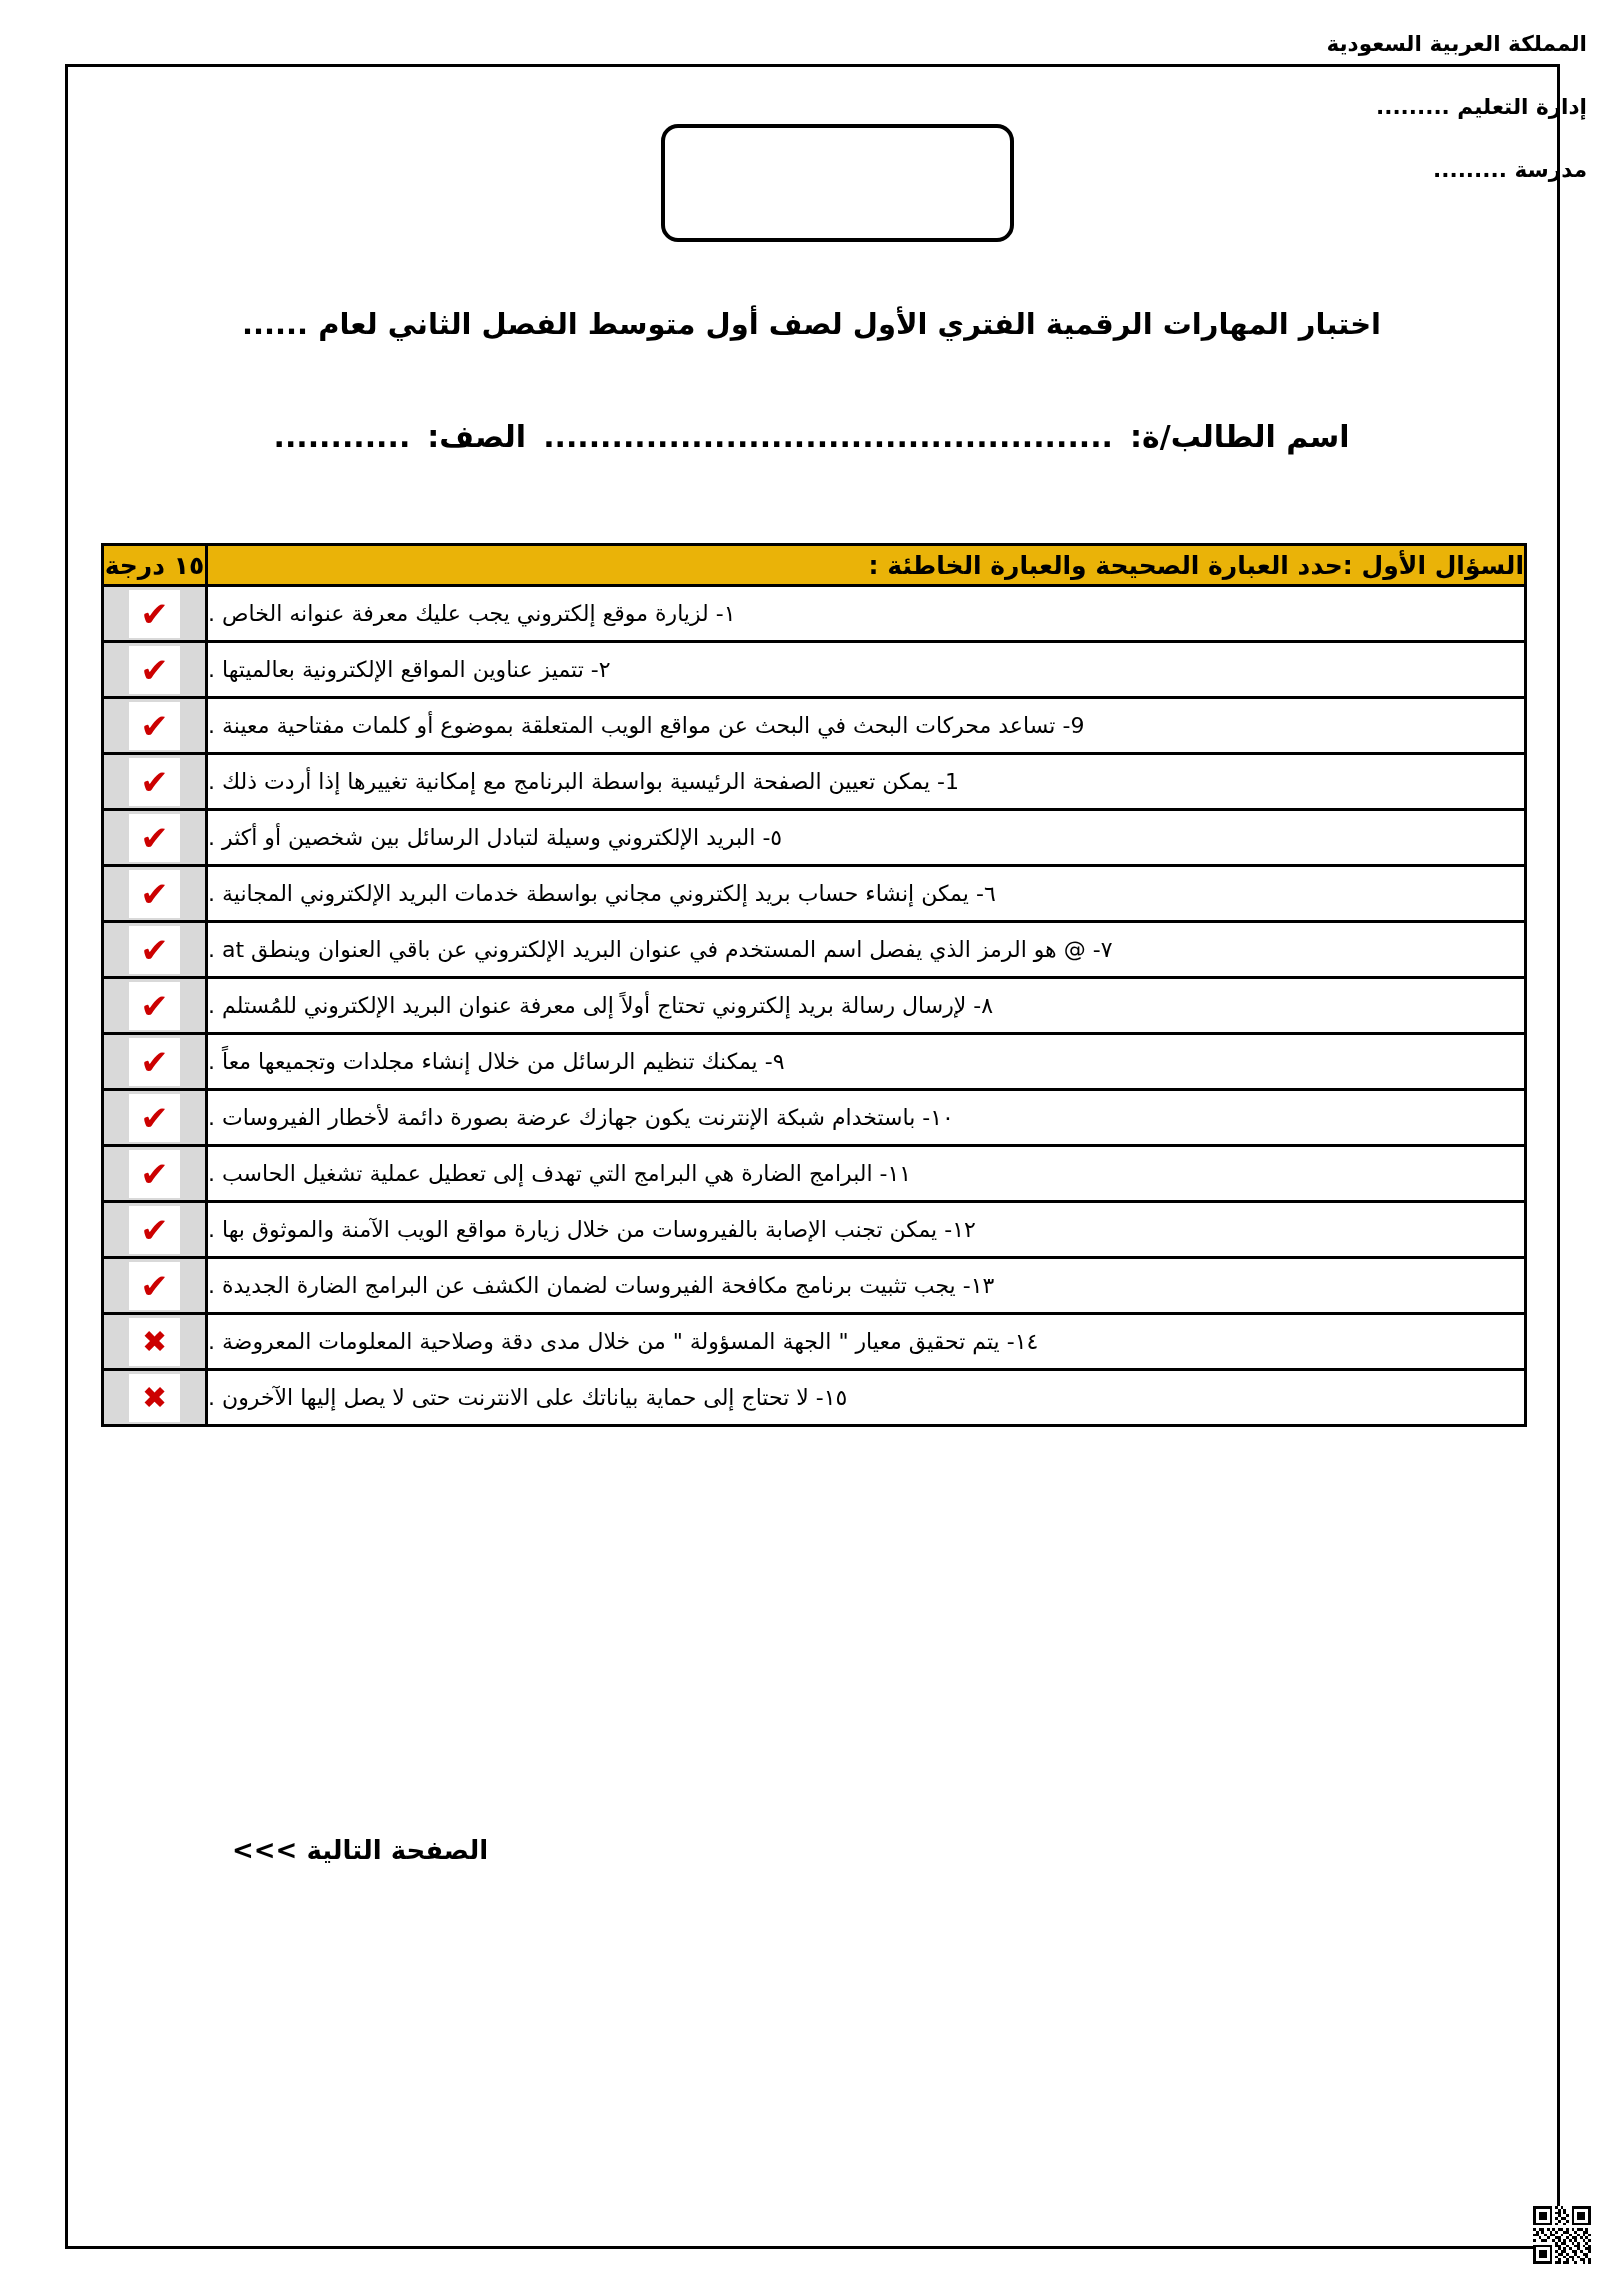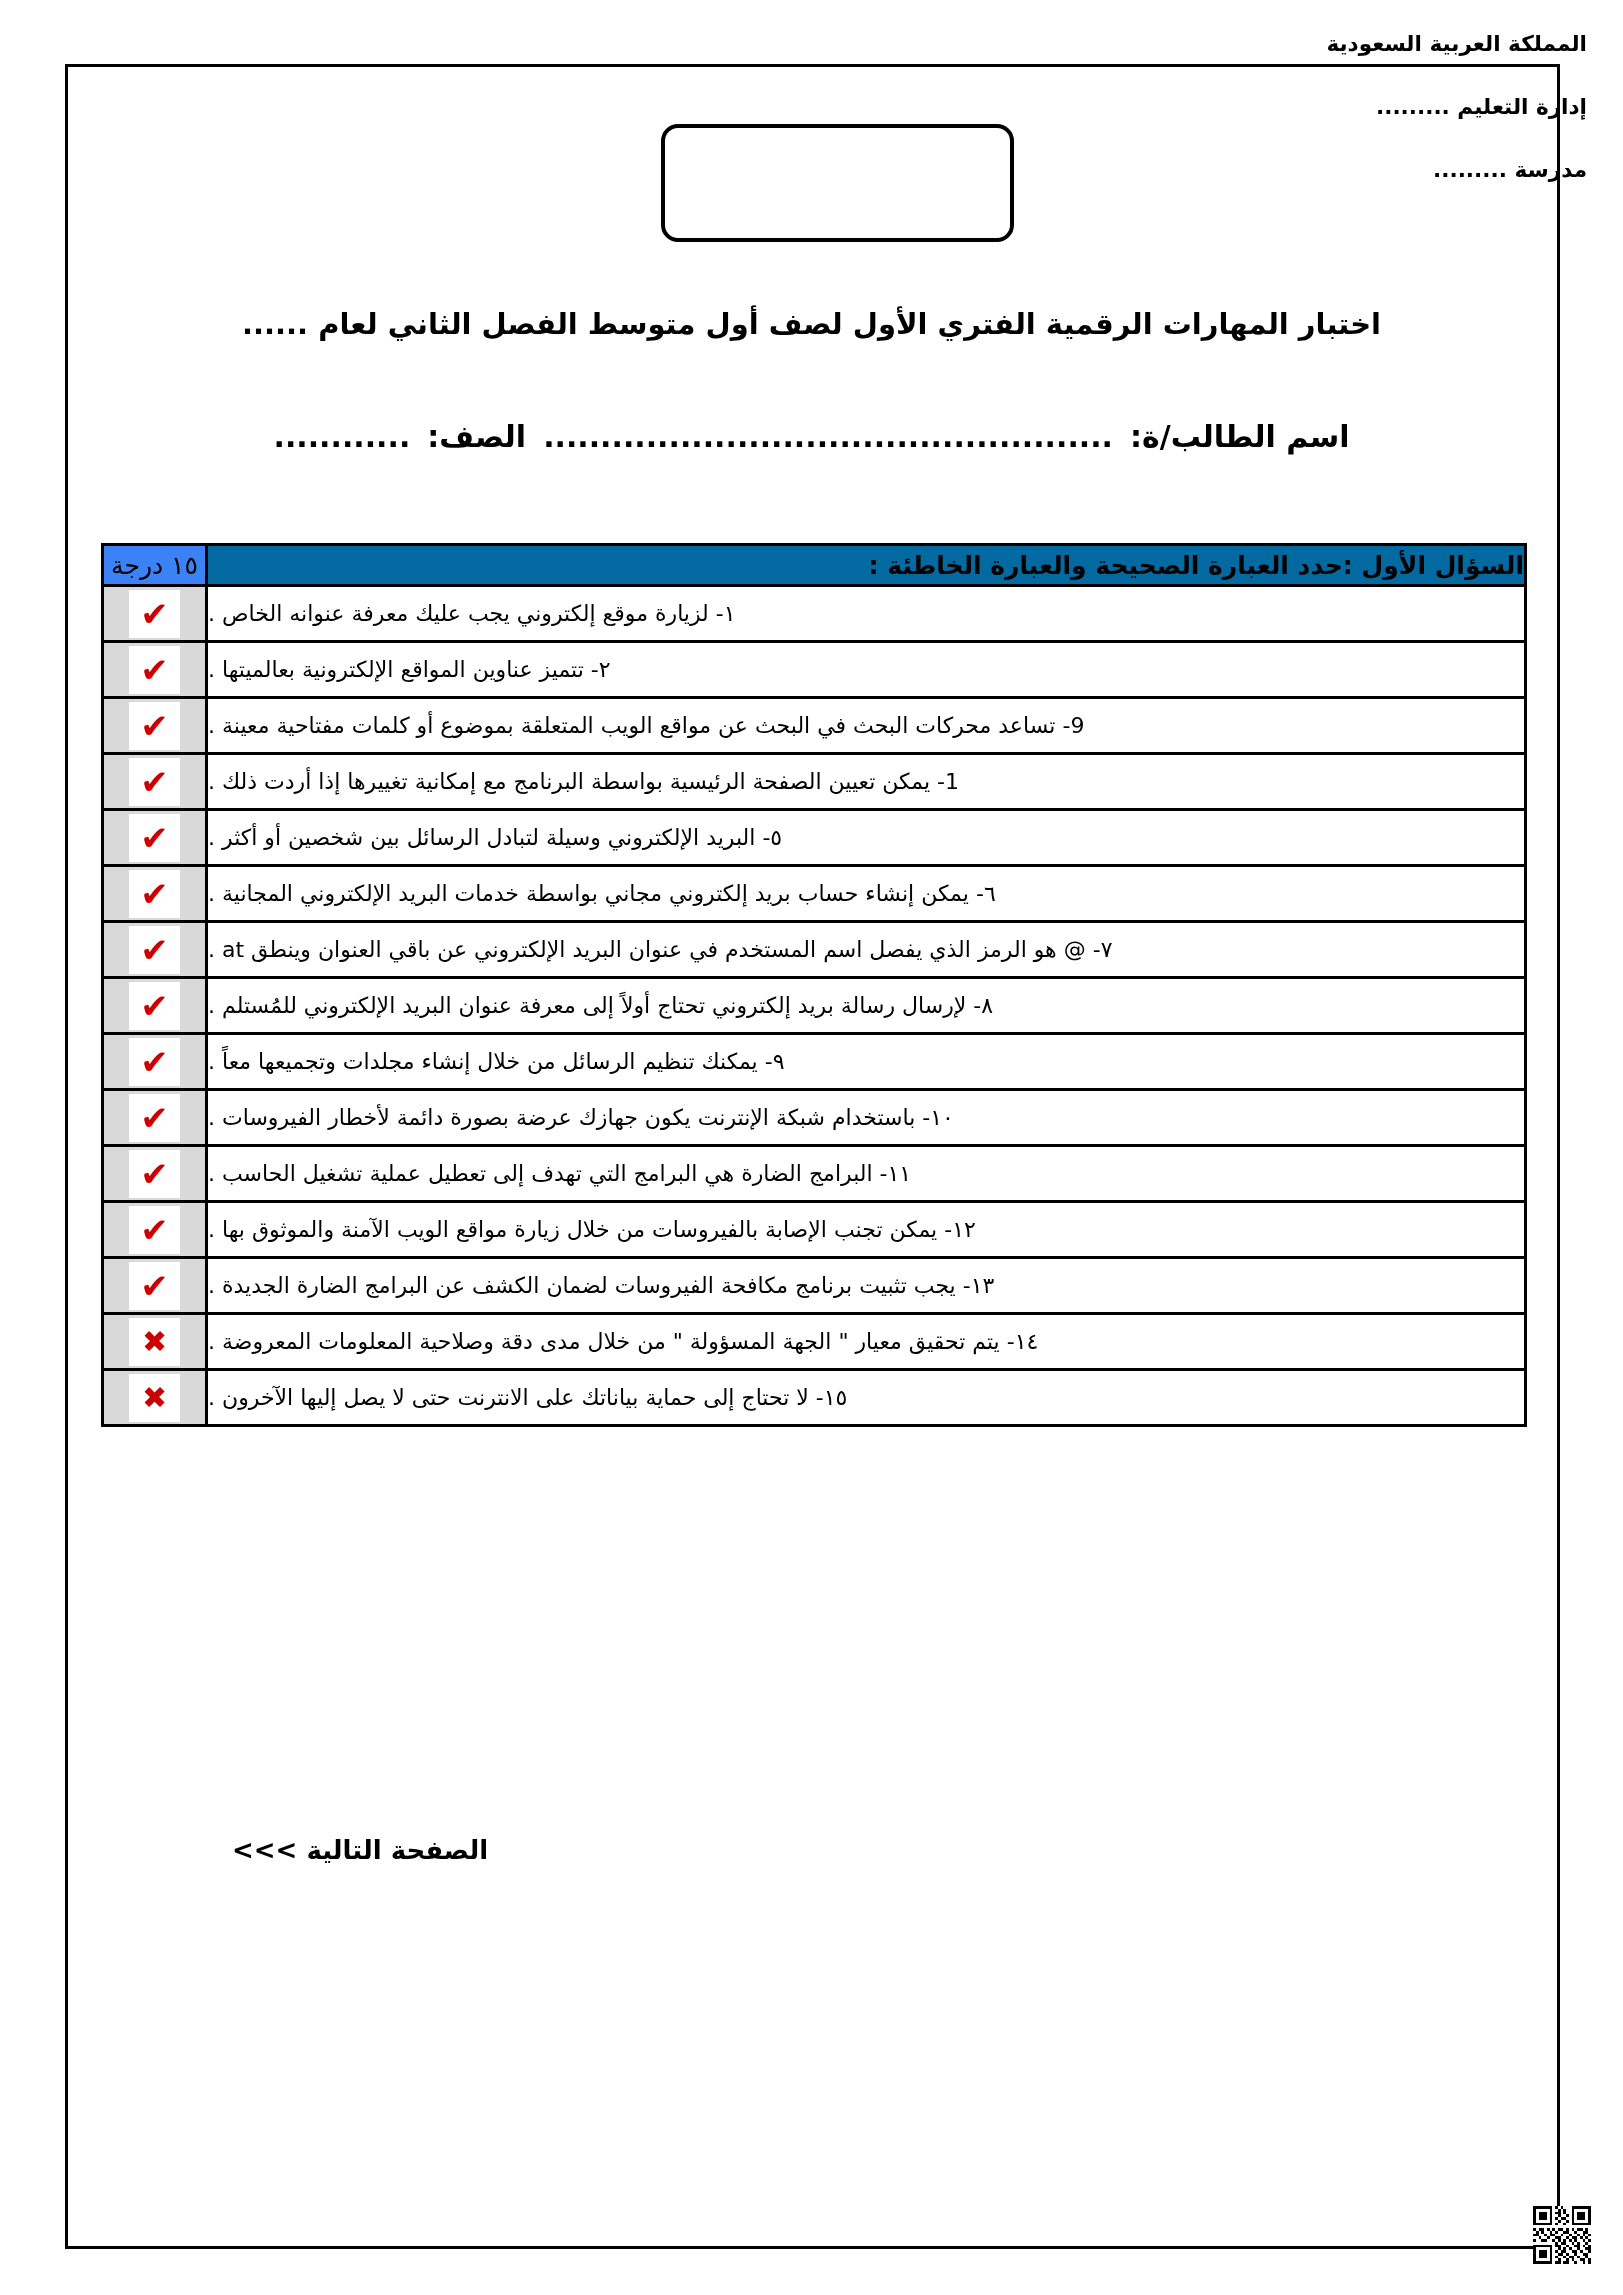--- a/index.html
+++ b/index.html
@@ -118,35 +118,35 @@
     border-collapse: collapse;
     direction: rtl;
     table-layout: fixed;
   }
   #question-table td, #question-table th {
     border: 3.3px solid #000000;
     padding: 0;
     vertical-align: middle;
   }
   .th-statement {
-    background: #0369a1;
+    background: #eab308;
     text-align: right;
     padding: 6.5px 18.3px 9.2px 18.3px;
     font-size: 25px;
     font-weight: bold;
     color: #000;
     height: 41px;
     box-sizing: border-box;
   }
   .th-marks {
-    background: #3b82f6;
+    background: #eab308;
     width: 101px;
     text-align: center;
     font-size: 25px;
-    font-weight: normal;
+    font-weight: bold;
     color: #000;
     white-space: nowrap;
   }
   .cell-statement {
     background: #ffffff;
     text-align: left;
     padding: 10.5px 22px 10.5px 17px;
     font-size: 22px;
     color: #000;
     line-height: 1.35;

